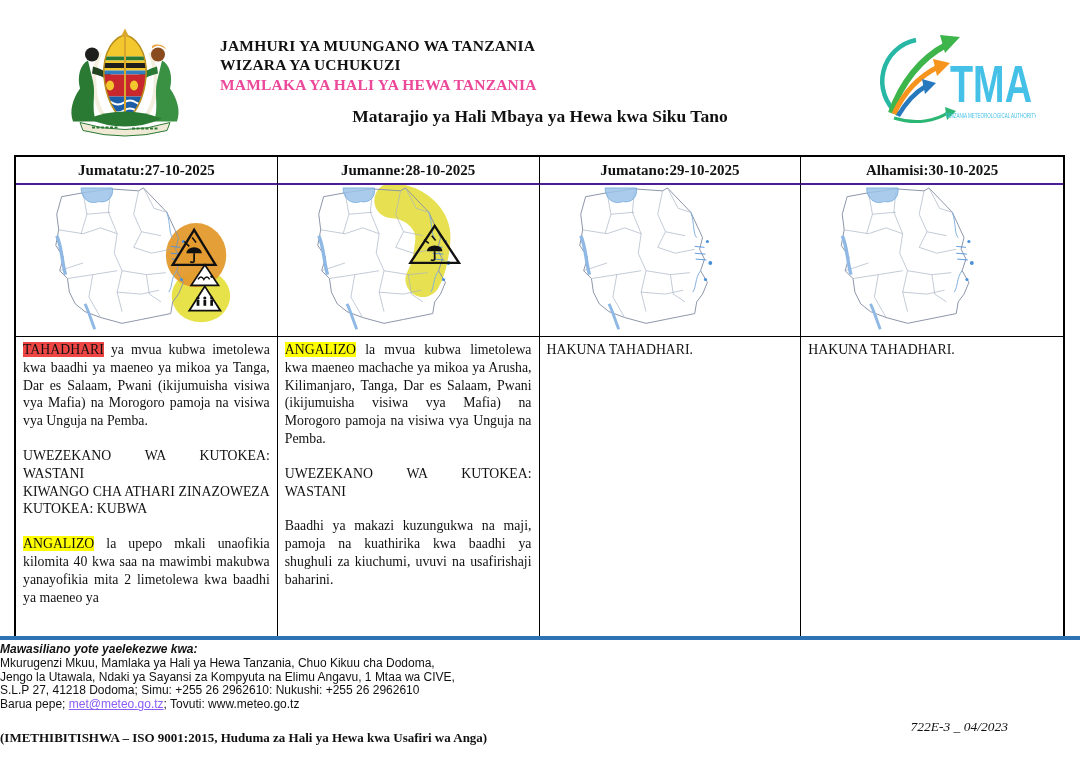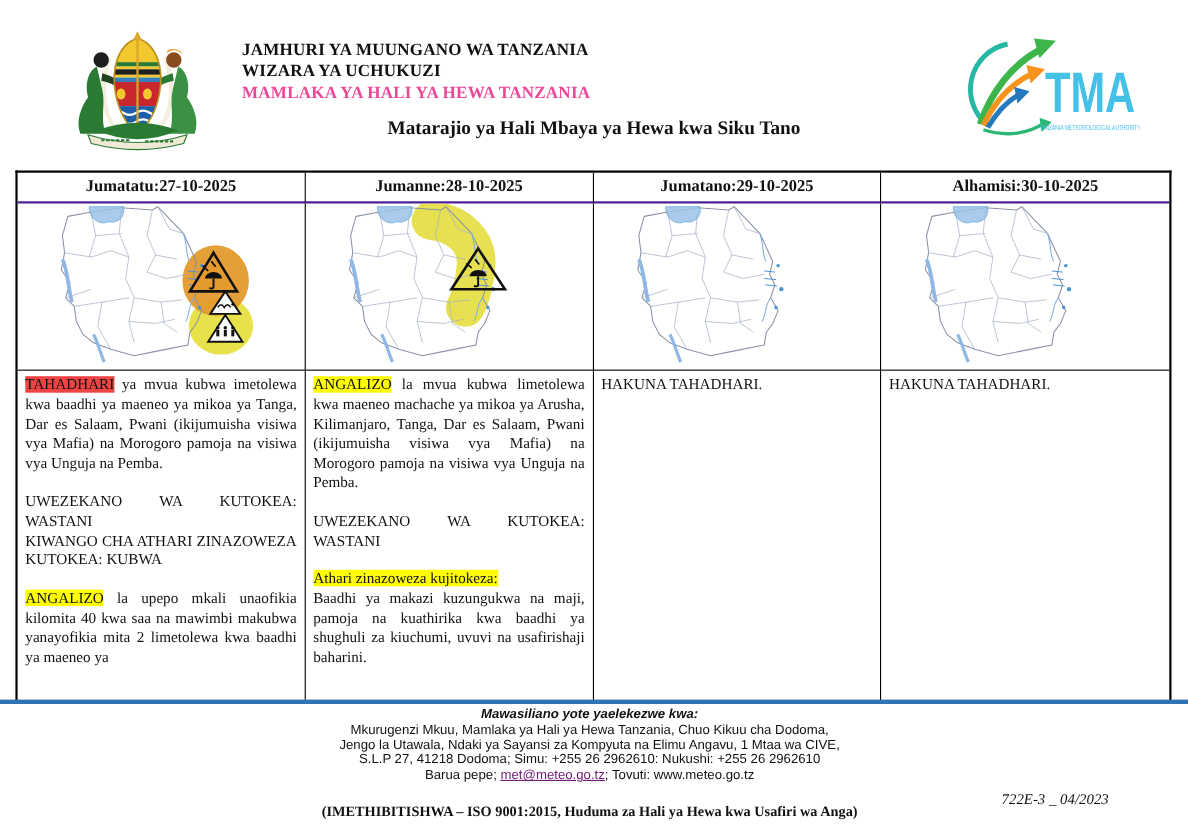--- a/index.html
+++ b/index.html
@@ -29,24 +29,24 @@
     line-height:17.8px; text-align:justify; overflow:hidden; }
   .day-cell:nth-child(4), .map-cell:last-of-type, .col4 { border-right:none; }
   .cell-par { margin:0; }
   .spacer { height:17px; }
   .hl-orange { background:#ef4444; }
   .hl-yellow { background:#ffff00; }
 
   .blue-rule { position:absolute; left:0; top:636px; width:1080px; height:4px; background:#2e74b5; }
 
   
-  .footer { position:absolute; left:0; top:643px; width:1072px; text-align:center;
+  .footer { position:absolute; left:0; top:643px; width:1072px; text-align:left;
     font-family:"Liberation Sans", sans-serif; font-size:12px; line-height:13.8px; }
   .ft-head { font-weight:bold; font-style:italic; }
-  .ft-link { color:#701a75; }
+  .ft-link { color:#8b5cf6; }
   .ft-cert { font-family:"Liberation Serif", serif; font-weight:bold; font-size:13px; margin-top:19px; }
   .form-no { position:absolute; right:72px; top:719px; font-style:italic; font-size:13.5px;
     font-family:"Liberation Serif", serif; }
 </style>
 </head>
 <body>
 
 <div class="page">
 
   <svg class="coat" viewBox="0 0 130 115">
@@ -411,21 +411,20 @@
         <p class="cell-par"><span>UWEZEKANO WA KUTOKEA: WASTANI</span></p>
         <p class="cell-par"><span>KIWANGO CHA ATHARI ZINAZOWEZA KUTOKEA: KUBWA</span></p>
         <p class="spacer"></p>
         <p class="cell-par"><span class="hl-yellow">ANGALIZO</span><span> la upepo mkali unaofikia kilomita 40 kwa saa na mawimbi makubwa yanayofikia mita 2 limetolewa kwa baadhi ya maeneo ya</span></p>
       </div>
     <div class="text-cell">
         <p class="cell-par"><span class="hl-yellow">ANGALIZO</span><span> la mvua kubwa limetolewa kwa maeneo machache ya mikoa ya Arusha, Kilimanjaro, Tanga, Dar es Salaam, Pwani (ikijumuisha visiwa vya Mafia) na Morogoro pamoja na visiwa vya Unguja na Pemba.</span></p>
         <p class="spacer"></p>
         <p class="cell-par"><span>UWEZEKANO WA KUTOKEA: WASTANI</span></p>
         <p class="spacer"></p>
-        <p class="cell-par"><span class="hl-yellow">Athari zinazoweza kujitokeza:</span></p>
         <p class="cell-par"><span>Baadhi ya makazi kuzungukwa na maji, pamoja na kuathirika kwa baadhi ya shughuli za kiuchumi, uvuvi na usafirishaji baharini.</span></p>
       </div>
     <div class="text-cell">
         <p class="cell-par"><span>HAKUNA TAHADHARI.</span></p>
       </div>
     <div class="text-cell col4">
         <p class="cell-par"><span>HAKUNA TAHADHARI.</span></p>
       </div>
   </div>
 

